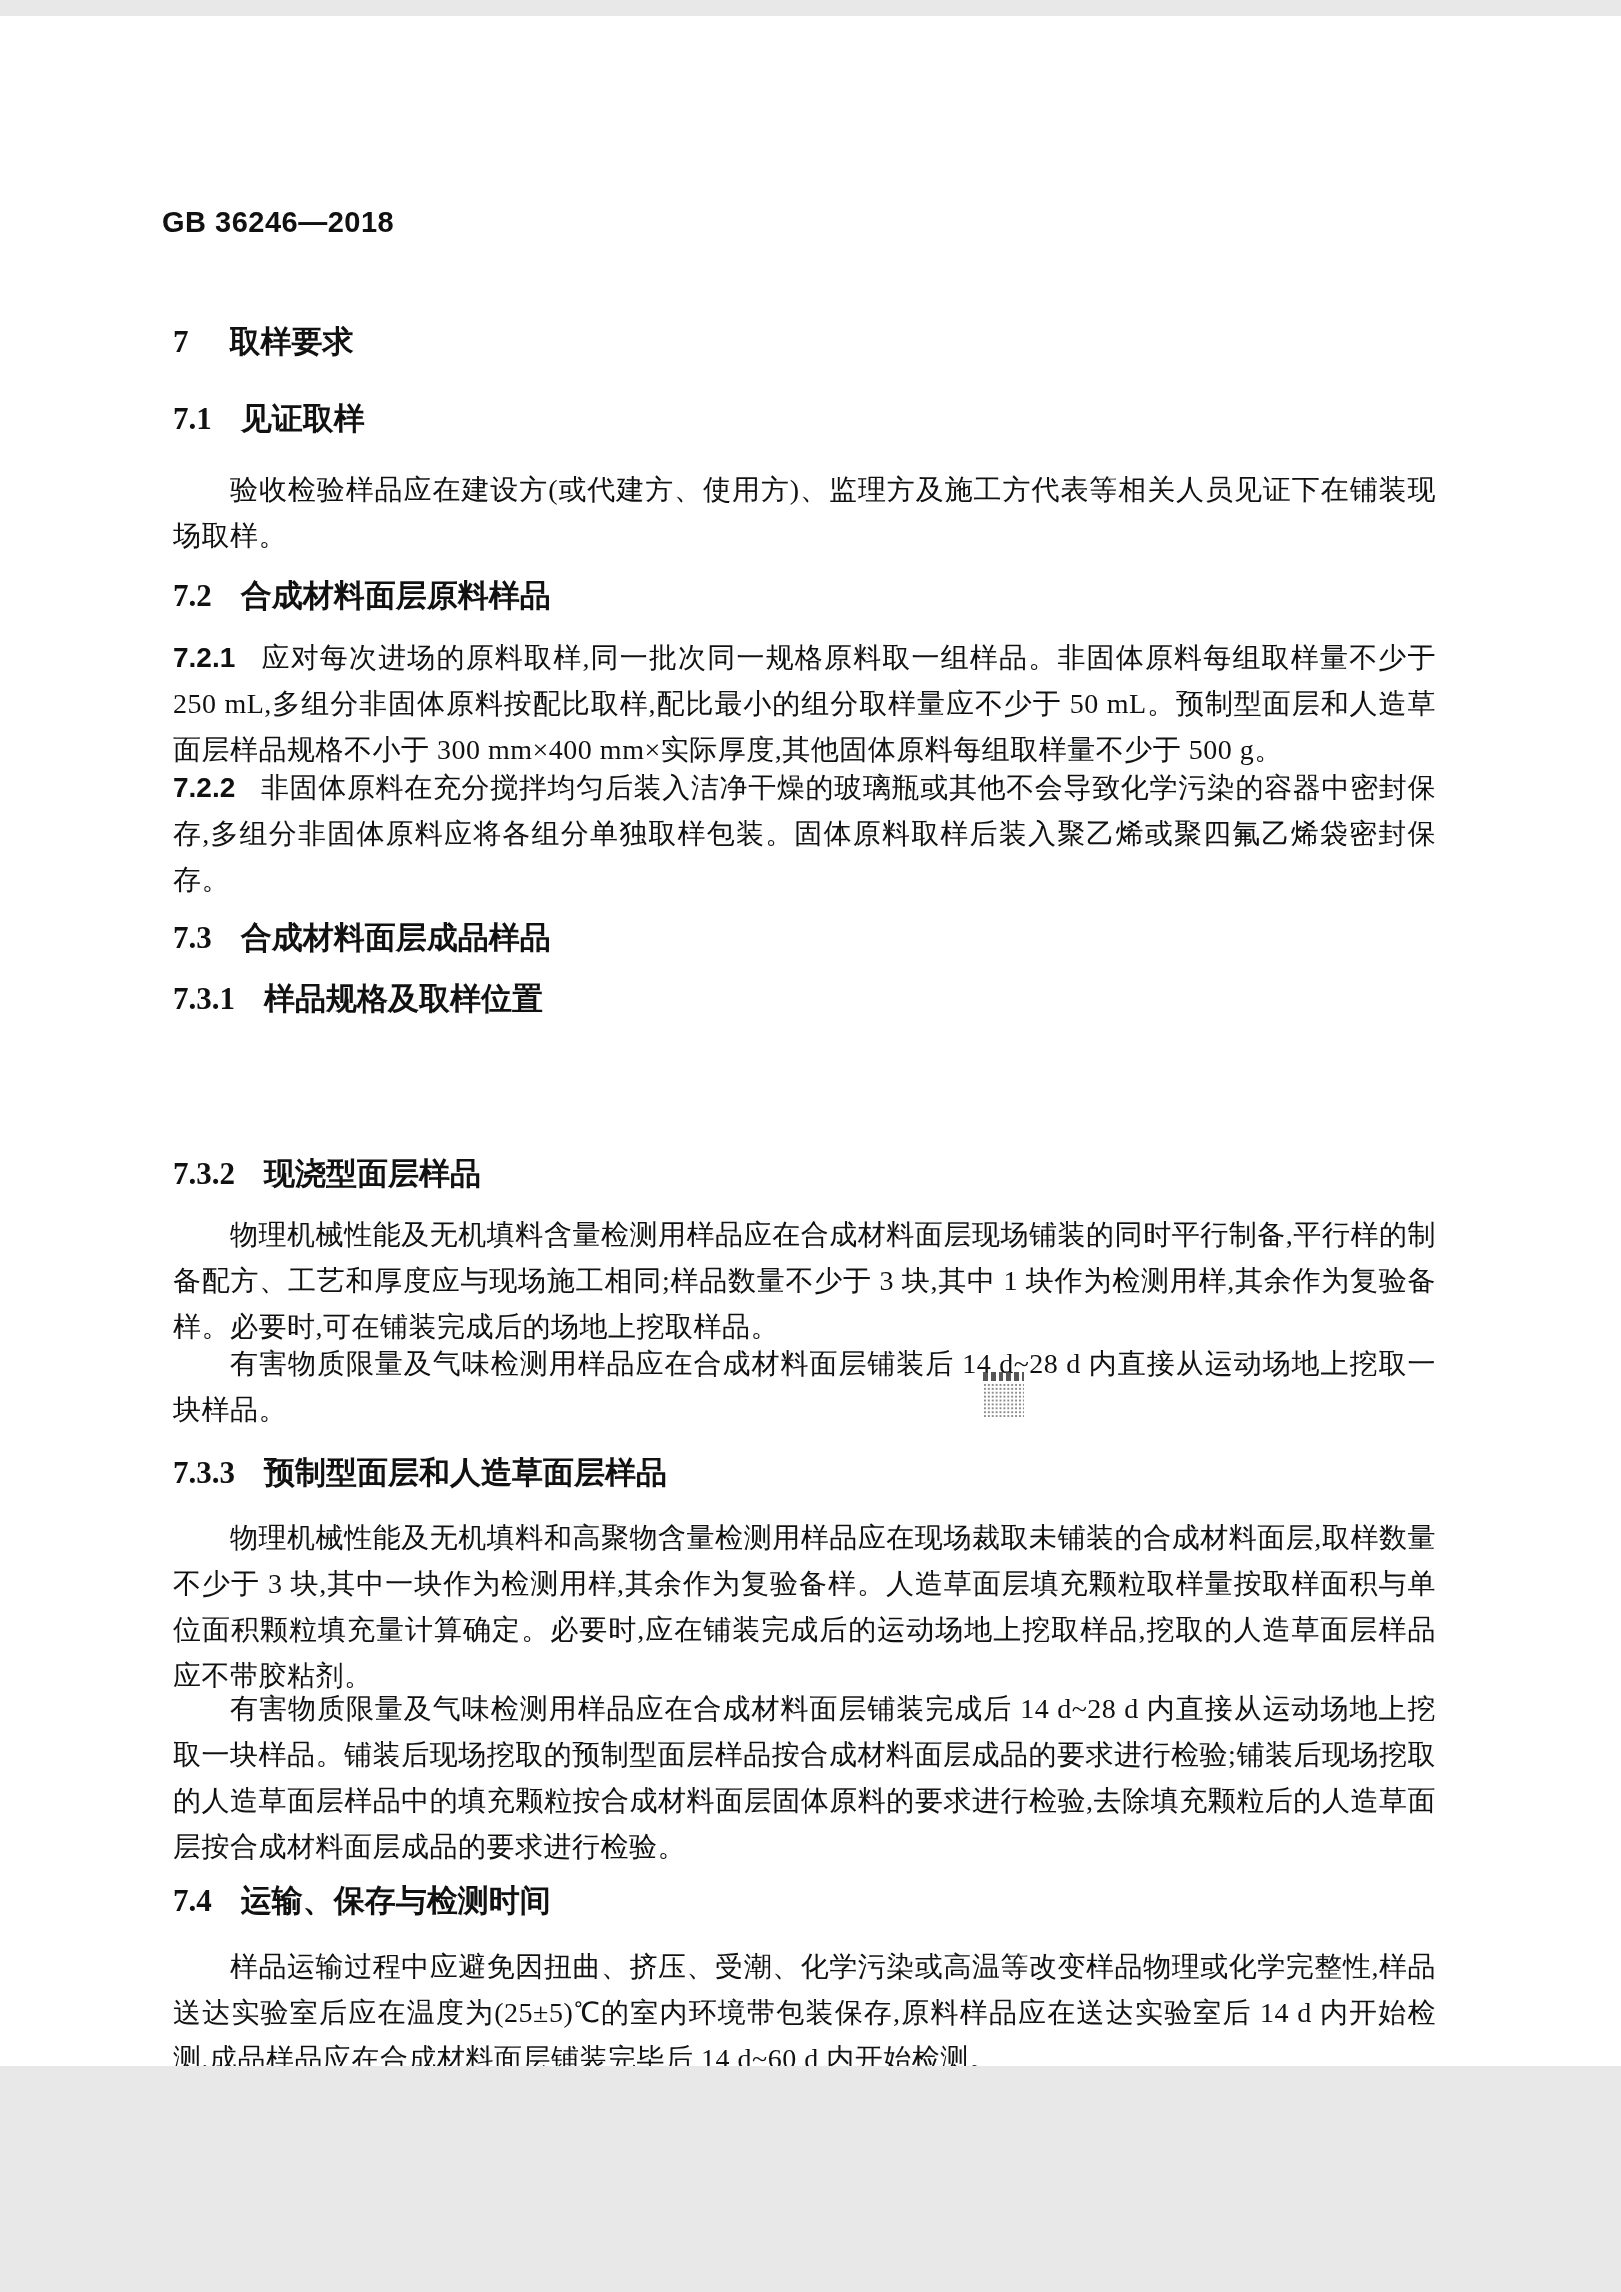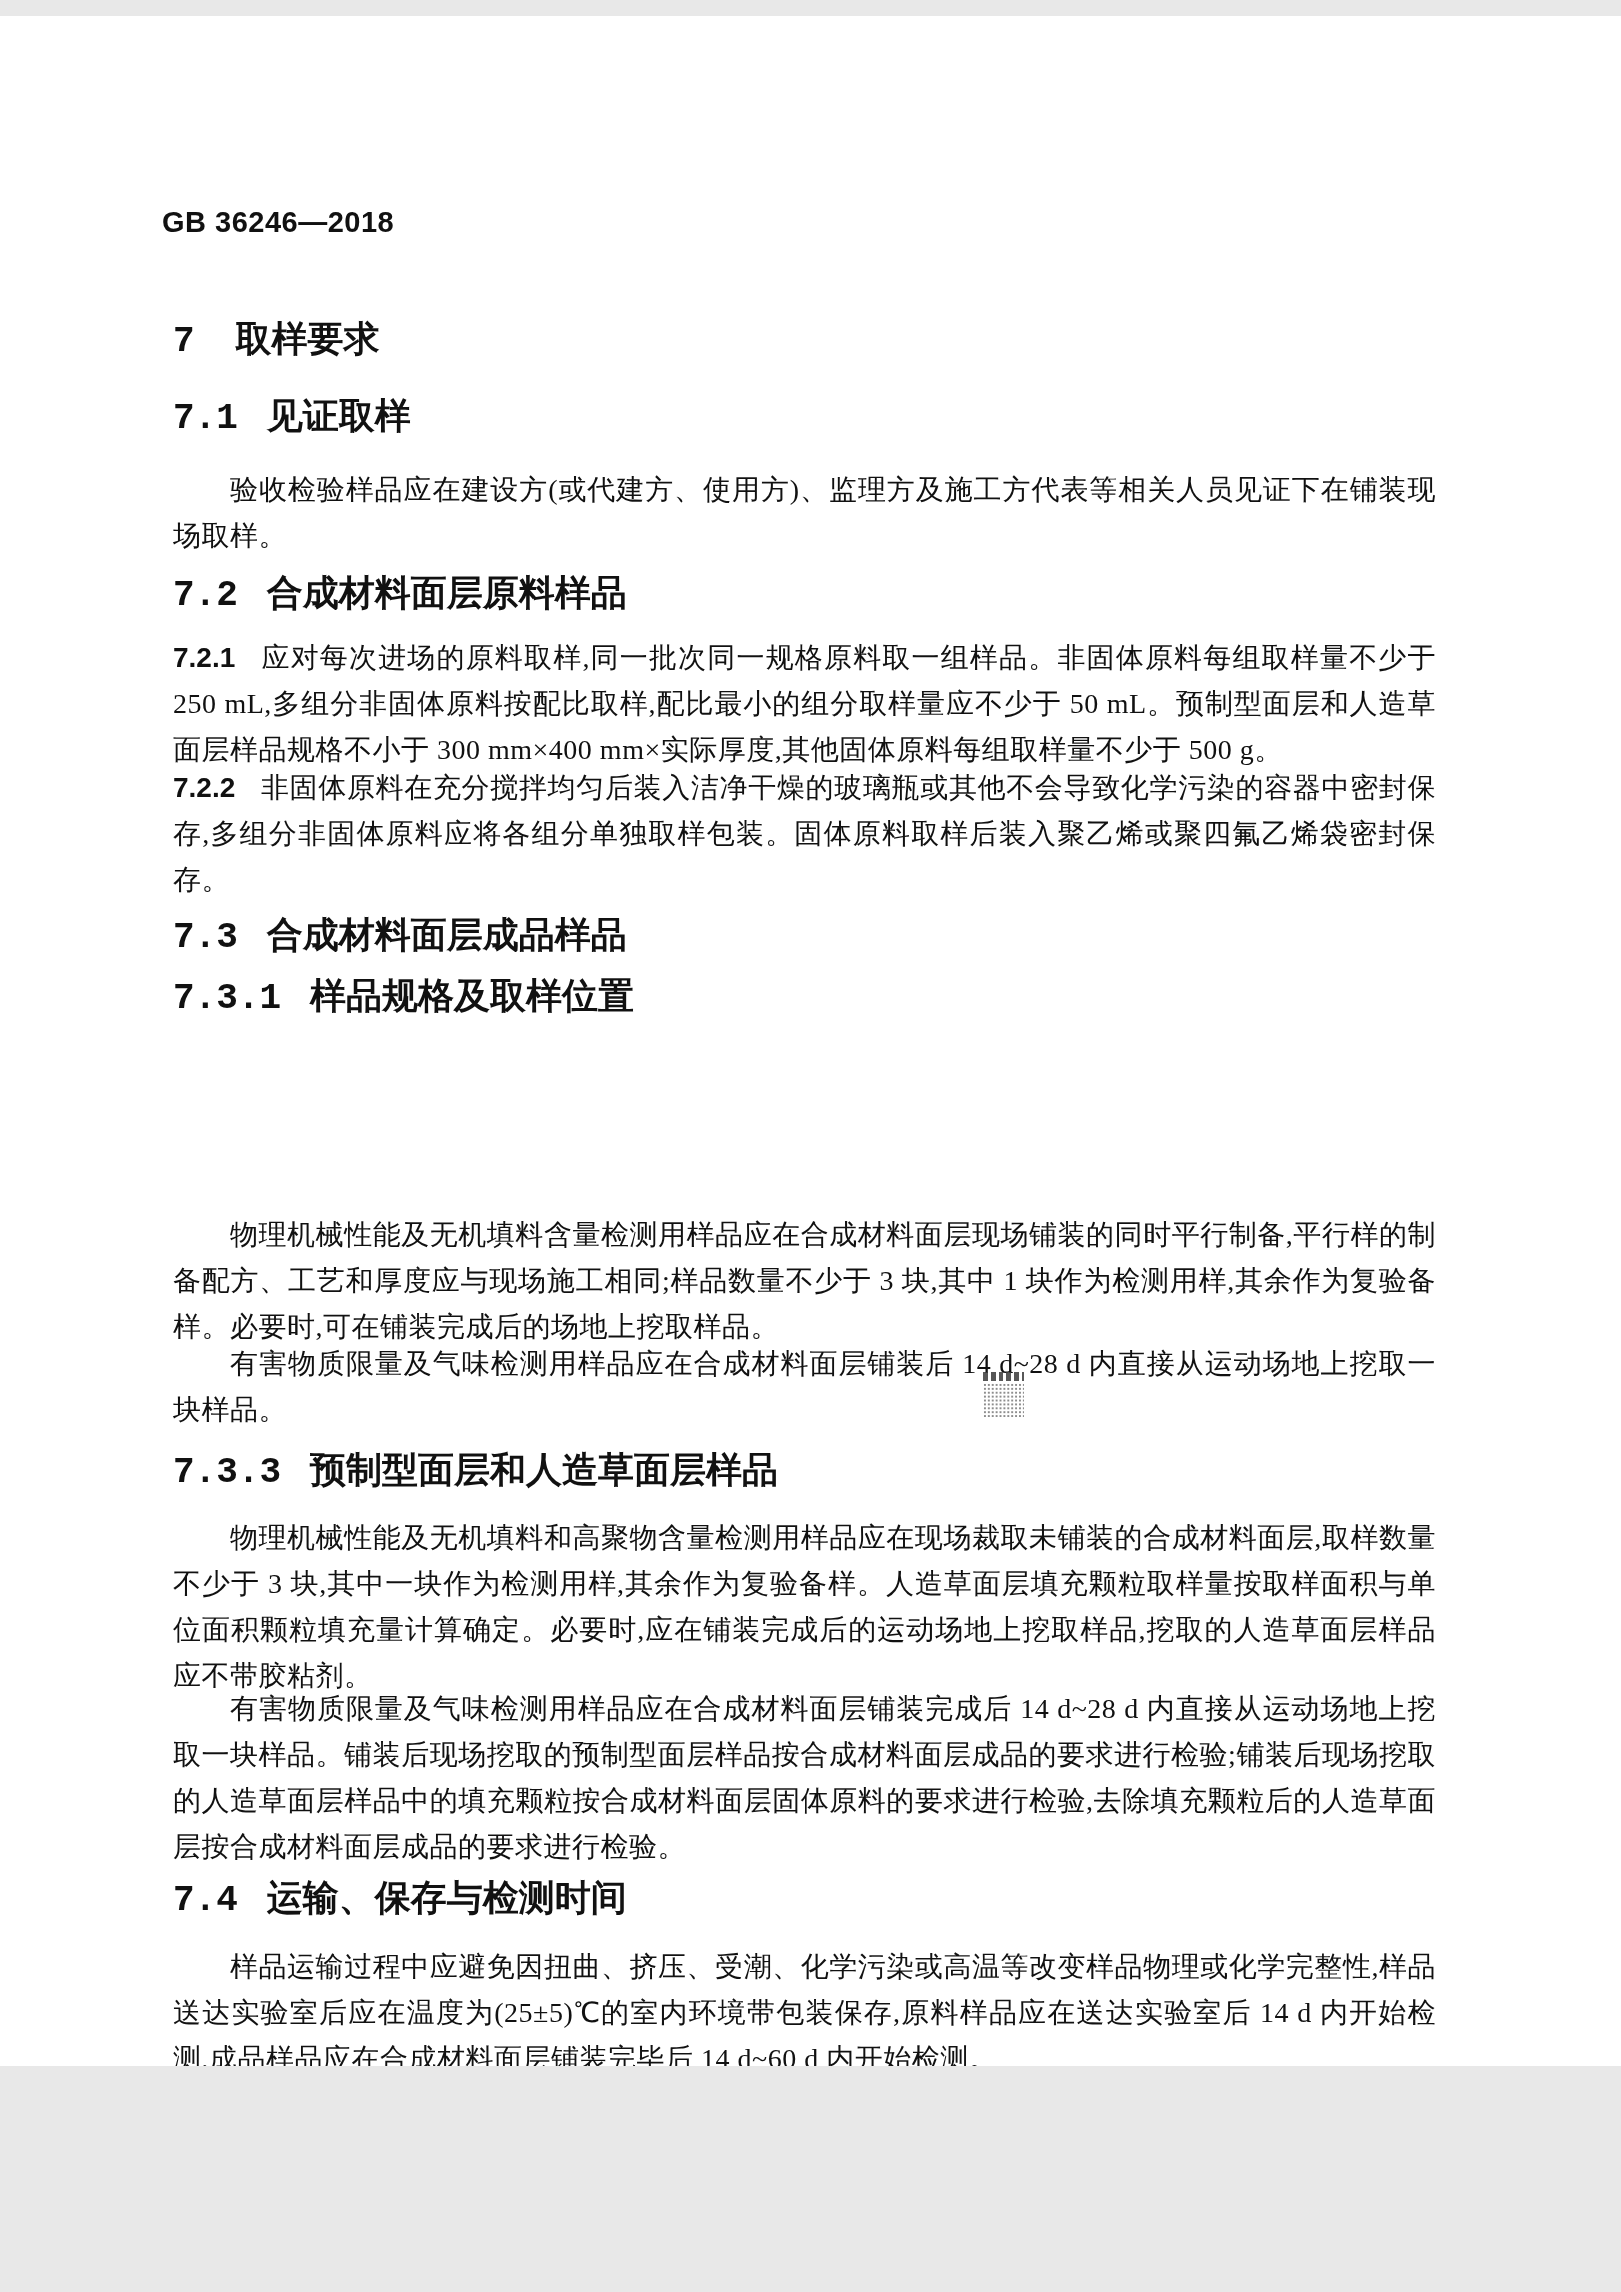--- a/index.html
+++ b/index.html
@@ -26,23 +26,23 @@
     font-size: 29px;
     letter-spacing: 0.5px;
     white-space: nowrap;
   }
   .block {
     position: absolute;
     left: 173px;
     right: 185px;
   }
   .h1, .h2, .h3 {
-    font-family: Liberation Mono, monospace;
+    font-family: Liberation Serif, serif;
     font-weight: 700;
-    font-size: 36px;
+    font-size: 31px;
     line-height: 35px;
     white-space: nowrap;
   }
   .h1 .hnum { margin-right: 41px; }
   .h2 .hnum, .h3 .hnum { margin-right: 29px; }
   .para {
     margin: 0;
     font-size: 28px;
     line-height: 46px;
     text-align: justify;
@@ -123,20 +123,23 @@
 
   <div class="block h2" style="top:904px">
     <span class="hnum">7.3</span><span class="htitle">合成材料面层成品样品</span>
   </div>
 
   <div class="block h3" style="top:965px">
     <span class="hnum">7.3.1</span><span class="htitle">样品规格及取样位置</span>
   </div>
 
 
+  <div class="block h3" style="top:1140px">
+    <span class="hnum">7.3.2</span><span class="htitle">现浇型面层样品</span>
+  </div>
 
   <p class="block para indent" style="top:1196px">物理机械性能及无机填料含量检测用样品应在合成材料面层现场铺装的同时平行制备,平行样的制备配方、工艺和厚度应与现场施工相同;样品数量不少于 3 块,其中 1 块作为检测用样,其余作为复验备样。必要时,可在铺装完成后的场地上挖取样品。</p>
 
   <p class="block para indent" style="top:1325px">有害物质限量及气味检测用样品应在合成材料面层铺装后 14 d~28 d 内直接从运动场地上挖取一块样品。</p>
 
   <div class="stamp">
     <div class="stamp-top"></div>
     <div class="stamp-dots"></div>
   </div>
 

